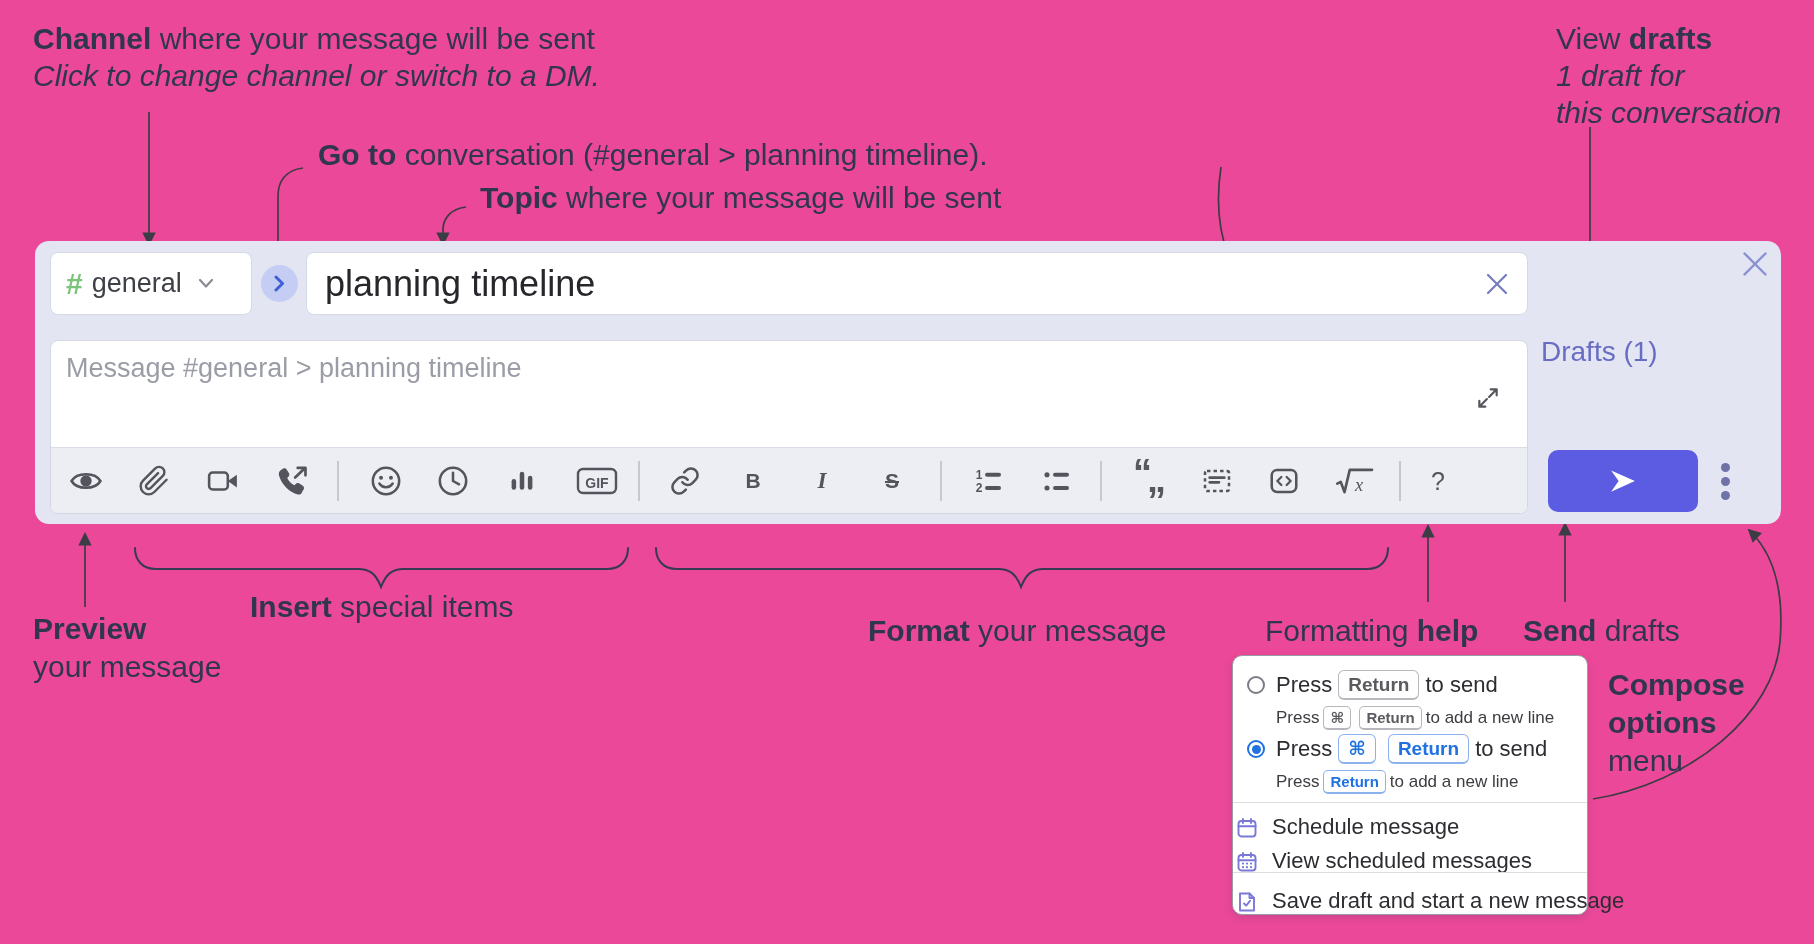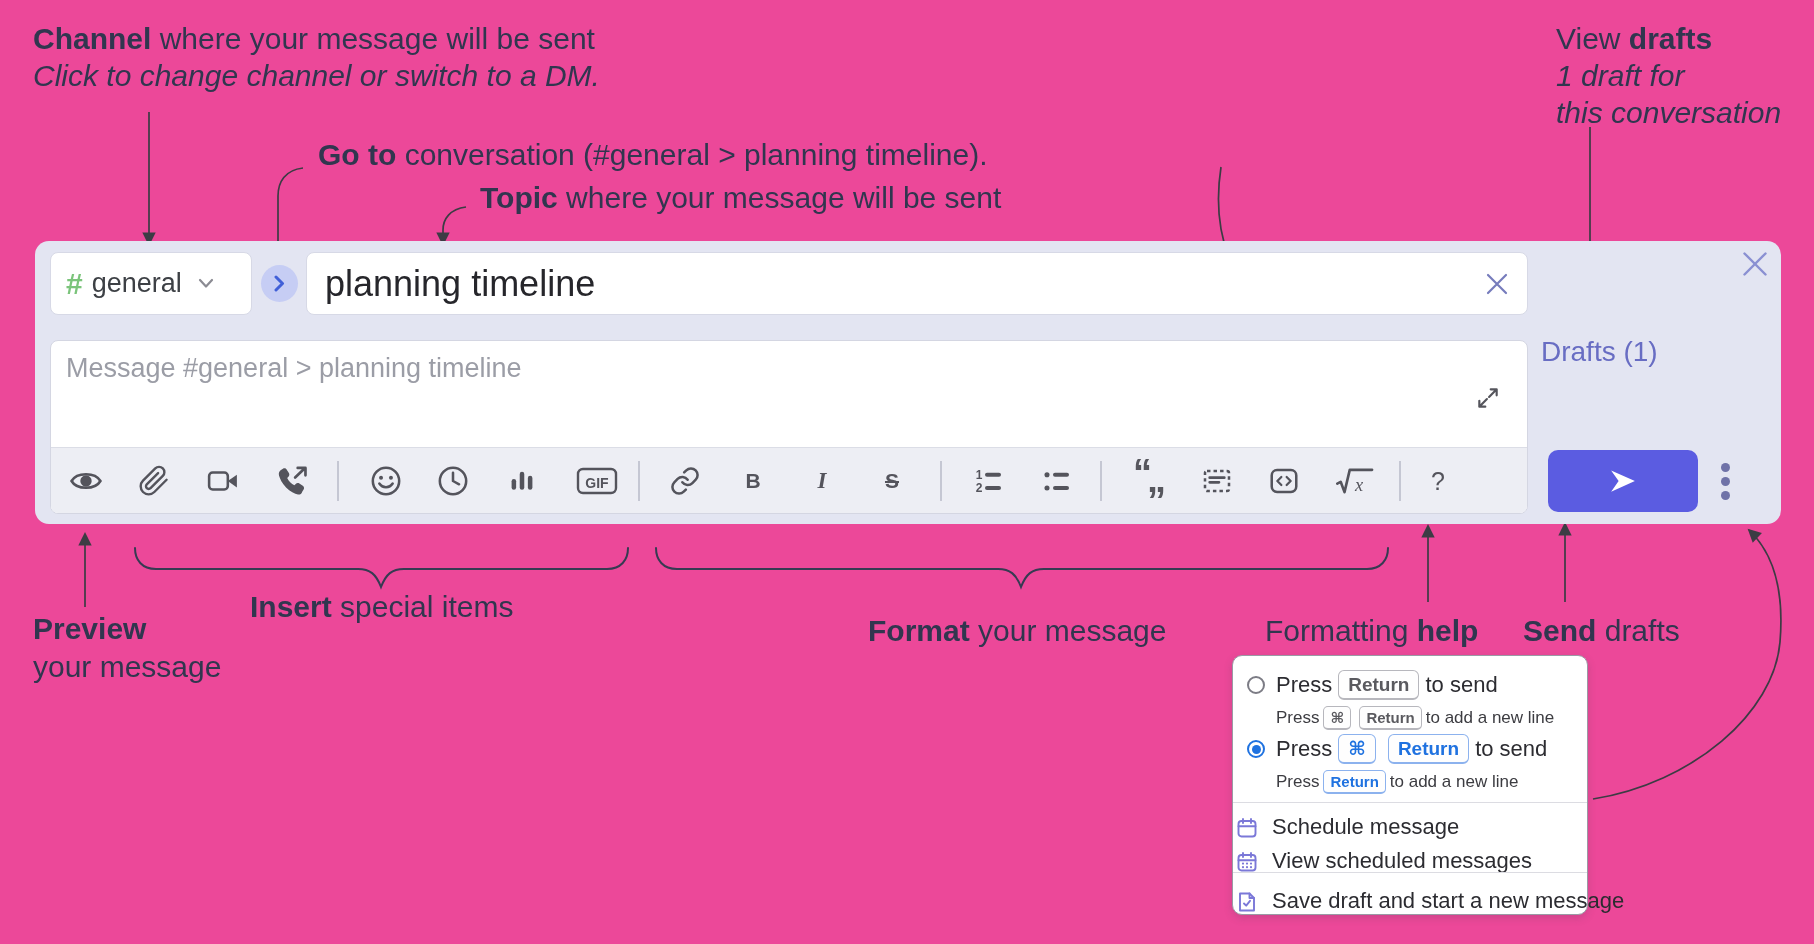--- a/index.html
+++ b/index.html
@@ -312,20 +312,25 @@
   </div>
   <div class="ann" style="left:868px;top:612px;">
     <b>Format</b><span> your message</span>
   </div>
   <div class="ann" style="left:1265px;top:612px;">
     <span>Formatting </span><b>help</b>
   </div>
   <div class="ann" style="left:1523px;top:612px;">
     <b>Send</b><span> drafts</span>
   </div>
+  <div class="ann" style="left:1608px;top:666px;line-height:38px;">
+    <div><b>Compose</b></div>
+    <div><b>options</b></div>
+    <div>menu</div>
+  </div>
 
   <div class="popup">
     <div class="prow" style="top:14px;">
       <span class="radio"></span>
       <span>Press</span>
       <span class="kbd">Return</span>
       <span>to send</span>
     </div>
     <div class="psub" style="top:50px;">
       <span>Press</span>

